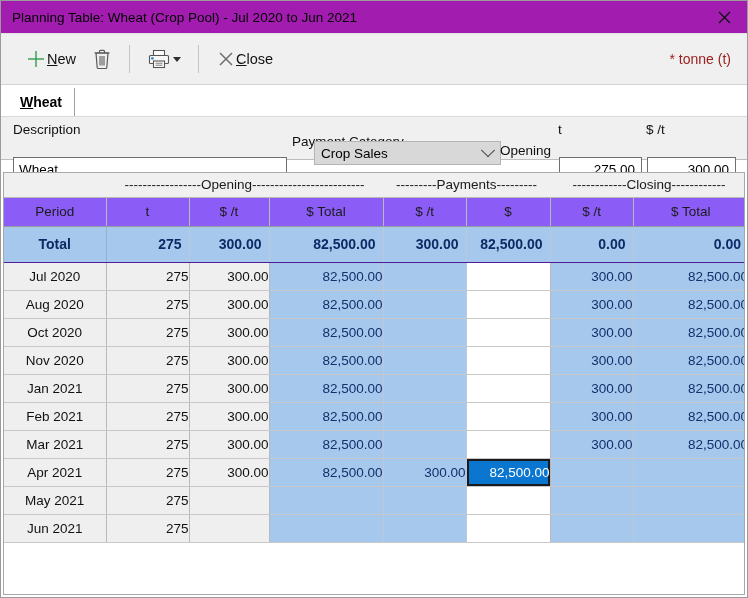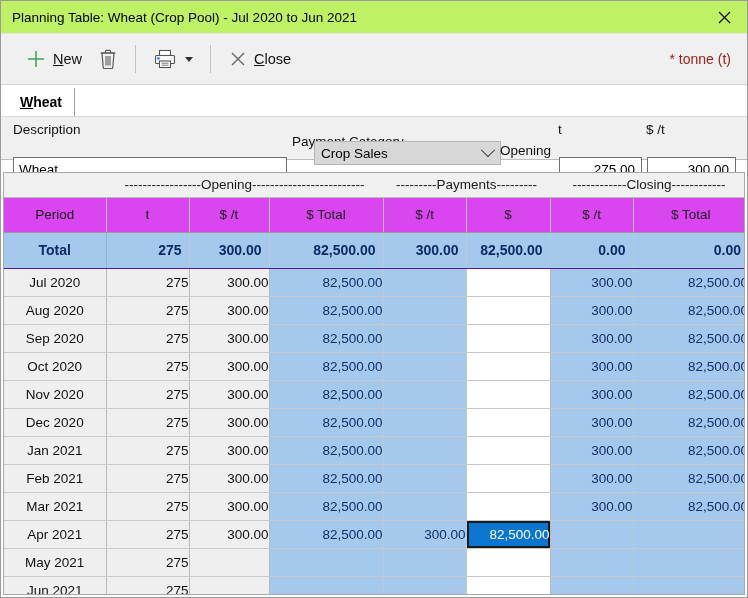--- a/index.html
+++ b/index.html
@@ -19,21 +19,21 @@
     height: 598px;
     overflow: hidden;
     background: #ffffff;
     border: 1px solid #9a9a9a;
     box-sizing: border-box;
   }
 
   
   .titlebar {
     height: 32px;
-    background: #bef264;
+    background: #a21caf;
     display: flex;
     align-items: center;
     justify-content: space-between;
     padding-left: 11px;
     box-sizing: border-box;
   }
   .titlebar-text {
     font-size: 13.5px;
     color: #000000;
     white-space: nowrap;
@@ -55,21 +55,20 @@
     border-top: 1px solid #e2e2e2;
     border-bottom: 1px solid #d4d4d4;
     display: flex;
     align-items: center;
     padding: 0 12px 0 16px;
     box-sizing: border-box;
   }
   .tb-item {
     display: flex;
     align-items: center;
-    gap: 6px;
     height: 40px;
     padding: 0 8px;
     cursor: default;
     user-select: none;
   }
   .tb-label {
     font-size: 14.5px;
     color: #111;
     white-space: nowrap;
   }
@@ -200,22 +199,22 @@
     border-bottom: 1px solid #b9b9b9;
     font-size: 13.5px;
     color: #1b1b1b;
     text-align: center;
     overflow: hidden;
     white-space: nowrap;
   }
   .grouprow td.blank { background: #f0f0f0; }
 
   .headrow th {
-    height: 35px;
-    background: #d946ef;
+    height: 29px;
+    background: #8b5cf6;
     border-right: 1px solid #b9b9b9;
     border-bottom: 1px solid #9a9a9a;
     font-weight: normal;
     font-size: 13.5px;
     color: #1b1b1b;
     text-align: center;
     white-space: nowrap;
   }
   .headrow th:last-child { border-right: none; }
 
@@ -434,51 +433,31 @@
             <td class="c-period">Aug 2020</td>
             <td class="c-grey">275</td>
             <td class="c-grey">300.00</td>
             <td class="c-blue">82,500.00</td>
             <td class="c-blue"></td>
             <td class="c-white"></td>
             <td class="c-blue">300.00</td>
             <td class="c-blue">82,500.00</td>
           </tr>
           <tr class="datarow">
-            <td class="c-period">Sep 2020</td>
-            <td class="c-grey">275</td>
-            <td class="c-grey">300.00</td>
-            <td class="c-blue">82,500.00</td>
-            <td class="c-blue"></td>
-            <td class="c-white"></td>
-            <td class="c-blue">300.00</td>
-            <td class="c-blue">82,500.00</td>
-          </tr>
-          <tr class="datarow">
             <td class="c-period">Oct 2020</td>
             <td class="c-grey">275</td>
             <td class="c-grey">300.00</td>
             <td class="c-blue">82,500.00</td>
             <td class="c-blue"></td>
             <td class="c-white"></td>
             <td class="c-blue">300.00</td>
             <td class="c-blue">82,500.00</td>
           </tr>
           <tr class="datarow">
             <td class="c-period">Nov 2020</td>
-            <td class="c-grey">275</td>
-            <td class="c-grey">300.00</td>
-            <td class="c-blue">82,500.00</td>
-            <td class="c-blue"></td>
-            <td class="c-white"></td>
-            <td class="c-blue">300.00</td>
-            <td class="c-blue">82,500.00</td>
-          </tr>
-          <tr class="datarow">
-            <td class="c-period">Dec 2020</td>
             <td class="c-grey">275</td>
             <td class="c-grey">300.00</td>
             <td class="c-blue">82,500.00</td>
             <td class="c-blue"></td>
             <td class="c-white"></td>
             <td class="c-blue">300.00</td>
             <td class="c-blue">82,500.00</td>
           </tr>
           <tr class="datarow">
             <td class="c-period">Jan 2021</td>

